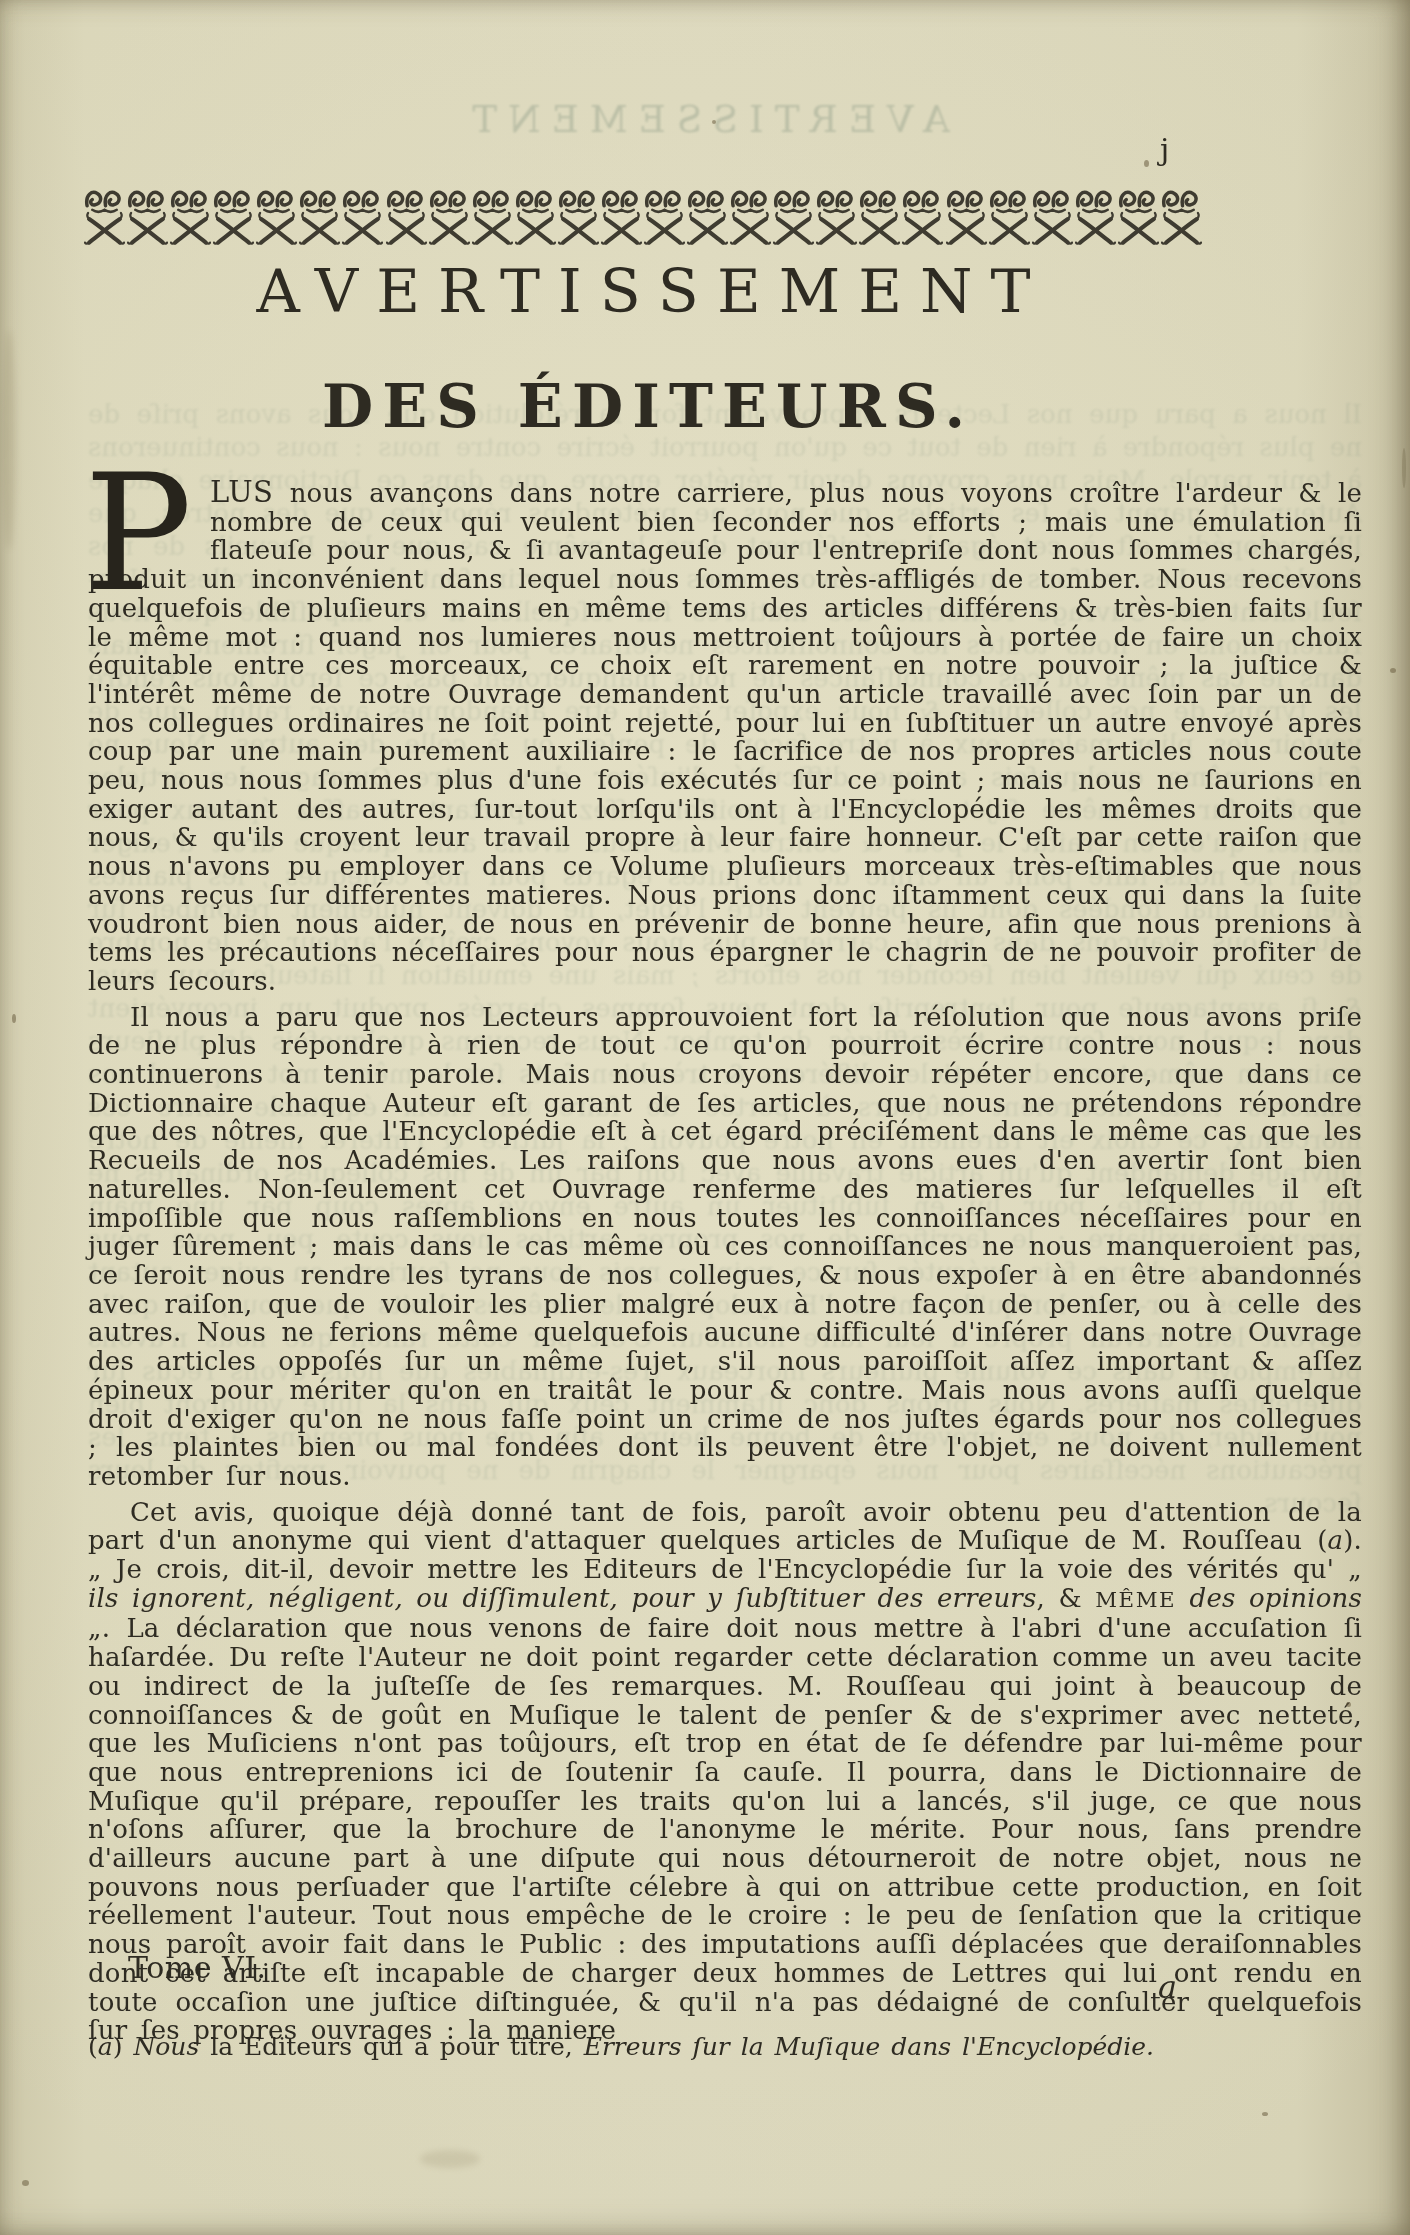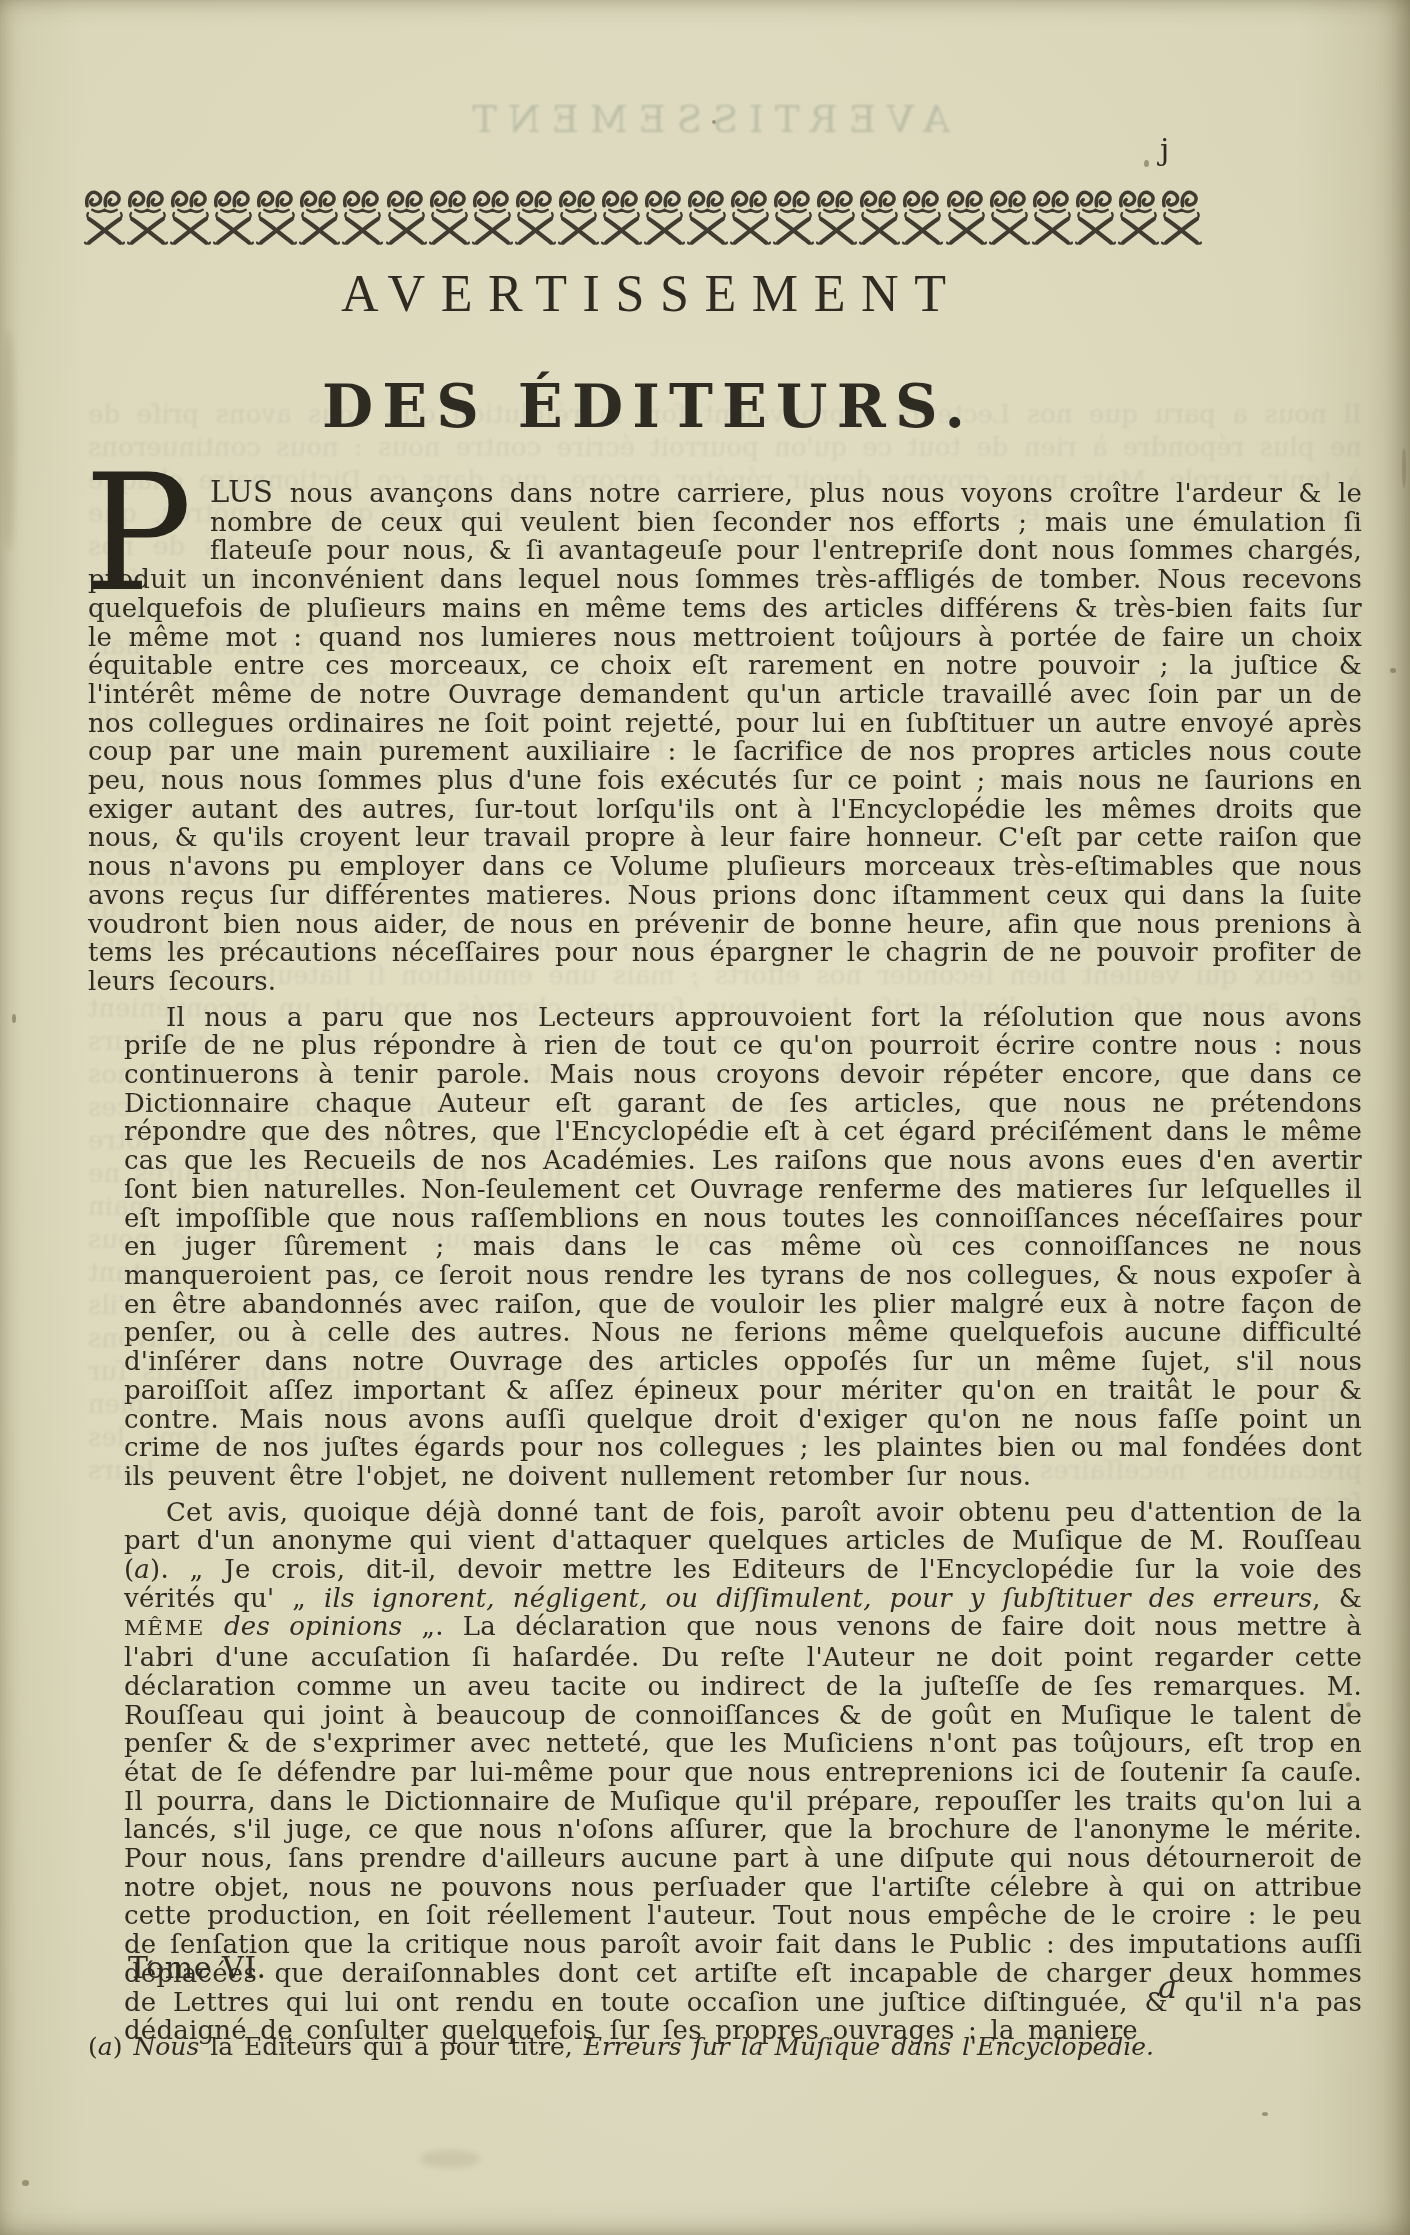--- a/index.html
+++ b/index.html
@@ -44,37 +44,36 @@
     font-size:30px;
   }
   .ornament{
     position:absolute;top:186px;left:84px;width:1118px;height:62px;
     display:flex;justify-content:space-between;align-items:center;
     overflow:hidden;
   }
   .ornament svg{display:block;opacity:.9;}
   .title-block{position:absolute;left:86px;width:1115px;text-align:center;}
   .title1{
-    top:264px;font-size:52px;letter-spacing:.30em;
+    top:256px;font-size:60px;letter-spacing:.30em;
     text-indent:.30em; 
     white-space:nowrap;
-    font-family:Liberation Serif, serif;
   }
   .title2{
     top:372px;font-size:59px;letter-spacing:.155em;text-indent:.155em;
     white-space:nowrap;
     font-weight:bold;
   }
   .body-text{
     position:absolute;top:478px;left:88px;width:1274px;
     font-size:26px;line-height:28.7px;text-align:justify;
     word-spacing:5px;letter-spacing:.2px;
   }
   .para{margin:0 0 7px 0;}
-  .para.indent{text-indent:42px;margin-left:36px;}
+  .para.indent{text-indent:42px;}
   .p1{position:relative;}
   .dc-spacer{float:left;width:122px;height:87px;}
   .dropcap{
     position:absolute;top:-25px;left:-4px;
     font-size:161px;line-height:1;letter-spacing:0;word-spacing:0;
     color:#27241c;
   }
   .lead{font-size:29px;letter-spacing:.5px;margin-top:9px;}
   .it{font-style:italic;}
   .sc{font-size:.82em;letter-spacing:1.5px;}

